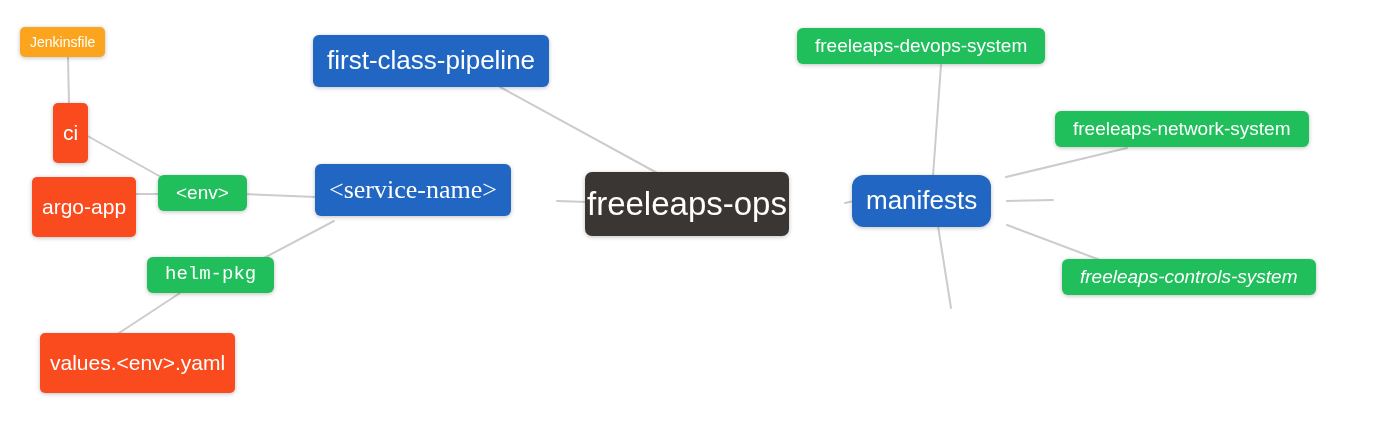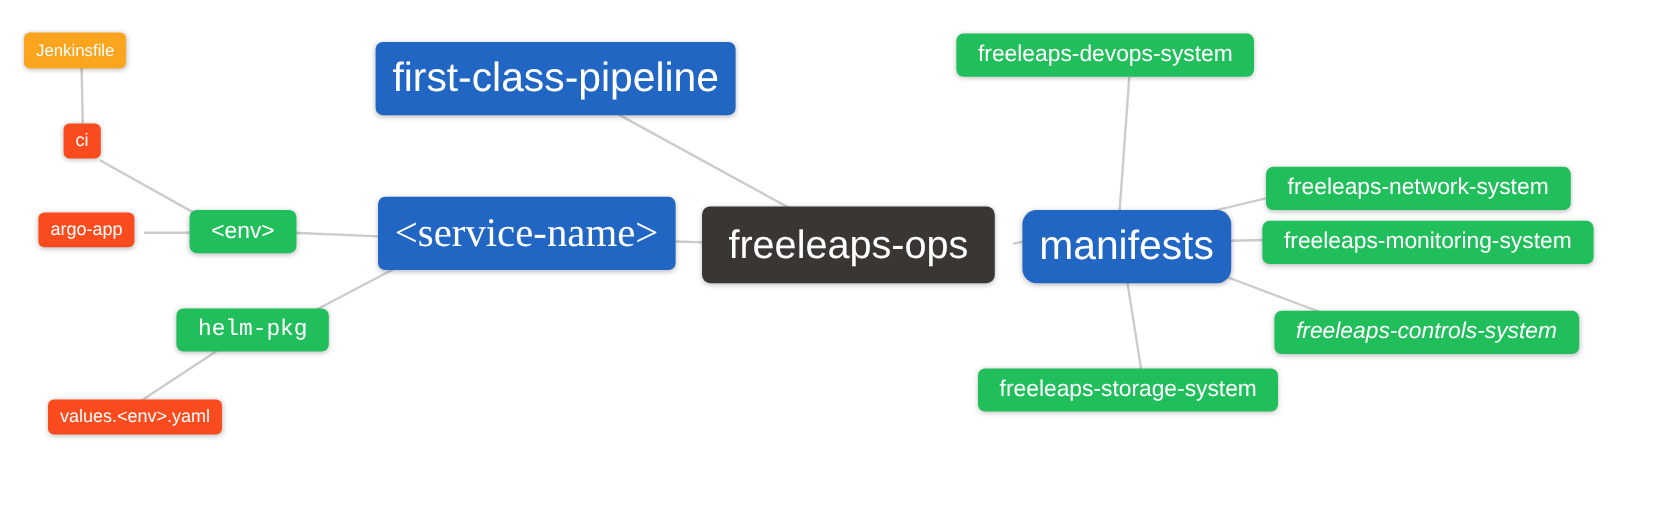--- a/index.html
+++ b/index.html
@@ -31,40 +31,40 @@
     display: inline-block;
     color: var(--text, #ffffff);
     white-space: nowrap;
     line-height: 1.15;
     box-shadow: 0 1px 4px rgba(0,0,0,0.25);
     cursor: pointer;
     user-select: none;
   }
   .node.root {
     background: var(--root_bg, #3A3633);
-    padding: 13px 22px;
+    padding: 13px 2px;
     font-size: 33px;
     border-radius: 7px;
   }
   .node.lvl1 {
     background: var(--level1_bg, #2066C2);
     padding: 11px 14px;
-    font-size: 34px;
+    font-size: 26px;
     border-radius: 6px;
   }
   .node.lvl2 {
     background: var(--level2_bg, #20BF5B);
     padding: 7px 18px;
     font-size: 19px;
     border-radius: 6px;
   }
   .node.lvl3 {
     background: var(--level3_bg, #FA4B1E);
-    padding: 6px 10px;
-    font-size: 15px;
+    padding: 18px 10px;
+    font-size: 21px;
     border-radius: 5px;
   }
   .node.lvl4 {
     background: var(--level4_bg, #FBA41E);
     padding: 7px 10px;
     font-size: 14px;
     border-radius: 5px;
   }
 </style>
 </head>
@@ -93,18 +93,16 @@
   <div class="node lvl3" style="left:53px;  top:103px;">ci</div>
   <div class="node lvl2" style="left:158px; top:175px;">&lt;env&gt;</div>
   <div class="node lvl3" style="left:32px;  top:177px;">argo-app</div>
   <div class="node lvl2" style="left:147px; top:257px;font-family:Liberation Mono, monospace;">helm-pkg</div>
   <div class="node lvl3" style="left:8px;   top:333px;margin-left:32px;">values.&lt;env&gt;.yaml</div>
   <div class="node lvl1" style="left:313px; top:35px;">first-class-pipeline</div>
   <div class="node lvl1" style="left:315px; top:164px;font-family:Liberation Serif, serif;">&lt;service-name&gt;</div>
   <div class="node root" style="left:585px; top:172px;">freeleaps-ops</div>
   <div class="node lvl1" style="left:852px; top:175px;border-radius:12px;">manifests</div>
   <div class="node lvl2" style="left:797px; top:28px;">freeleaps-devops-system</div>
-  <div class="node lvl2" style="left:1055px;top:111px;margin-top:28px;">freeleaps-network-system</div>
-  <div class="node lvl2" style="left:1052px;top:184px;">freeleaps-monitoring-system</div>
+  <div class="node lvl2" style="left:1055px;top:111px;">freeleaps-network-system</div>
   <div class="node lvl2" style="left:1062px;top:259px;font-style:italic;">freeleaps-controls-system</div>
-  <div class="node lvl2" style="left:815px; top:307px;">freeleaps-storage-system</div>
 
 </div>
 
 </body></html>

